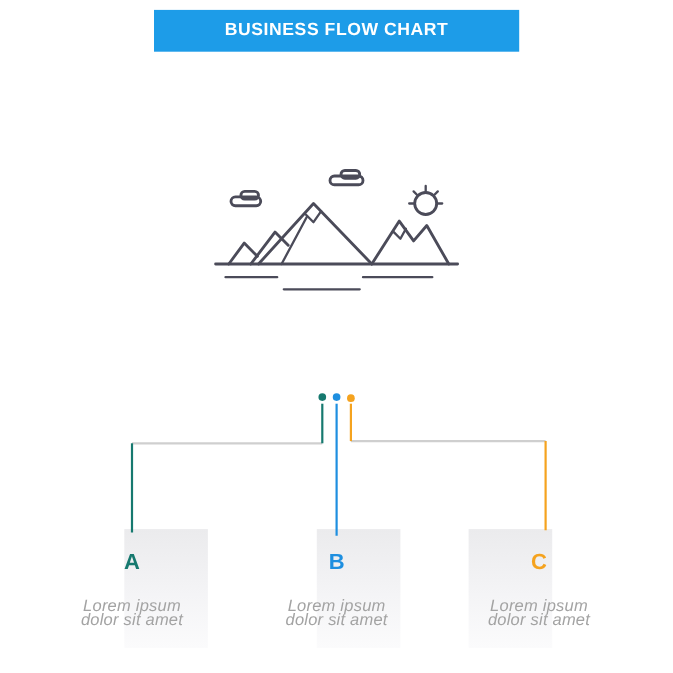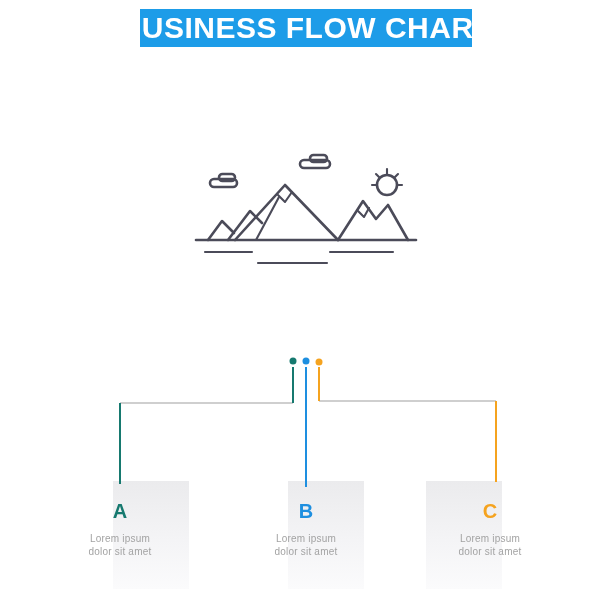--- a/index.html
+++ b/index.html
@@ -12,21 +12,21 @@
   .stage { position: relative; width: 612px; height: 612px; background: #fff; }
 
   
   .banner {
     position: absolute; left: 140px; top: 9px; width: 332px; height: 38px;
     background: var(--banner-blue, #1d9ce8);
     display: flex; align-items: center; justify-content: center;
     z-index: 3;
   }
   .banner-title {
-    color: #ffffff; font-weight: 700; font-size: 30px;
+    color: #ffffff; font-weight: 700; font-size: 16px;
     letter-spacing: 0.5px; white-space: nowrap;
   }
 
   
   .scene { position: absolute; left: 190px; top: 145px; z-index: 2; }
   .scene path, .scene rect, .scene circle {
     fill: none;
     stroke: var(--icon-stroke, #4b4b59);
     stroke-width: 2.6;
     stroke-linecap: round; stroke-linejoin: round;
@@ -58,22 +58,22 @@
     position: absolute; top: 500px; width: 130px; text-align: center; z-index: 4;
   }
   .col-a { left: 55px; }
   .col-b { left: 241px; }
   .col-c { left: 425px; }
   .node-letter { font-size: 20px; font-weight: 700; }
   .col-a .node-letter { color: var(--teal, #16796f); }
   .col-b .node-letter { color: var(--blue, #1e8fe0); }
   .col-c .node-letter { color: var(--orange, #f5a31f); }
   .node-desc {
-    margin-top: 9px; font-size: 10px; line-height: 13px;
-    color: var(--muted-text, #a3a3a3); letter-spacing: 0.2px;
+    margin-top: 21px; font-size: 15px; line-height: 13px;
+    color: var(--muted-text, #a3a3a3); letter-spacing: 0.2px; font-style: italic;
   }
 </style>
 </head>
 <body>
 
 <div class="stage">
 
   <div class="banner">
     <div class="banner-title">BUSINESS FLOW CHART</div>
   </div>

